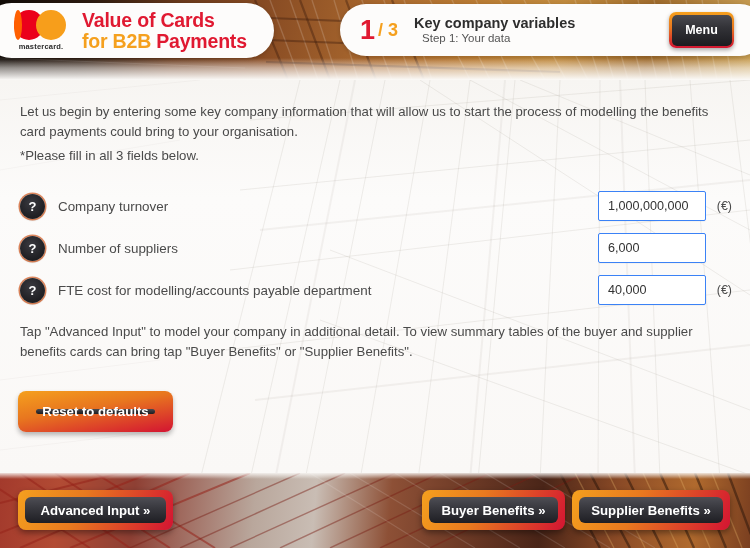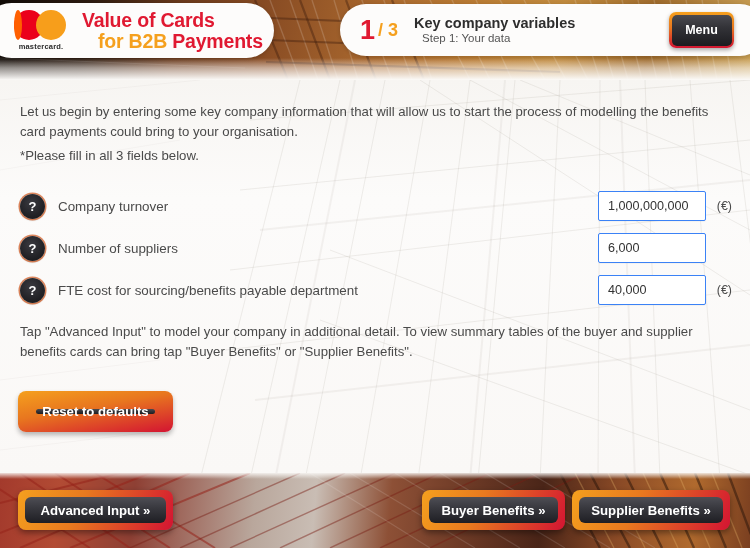--- a/index.html
+++ b/index.html
@@ -75,21 +75,21 @@
   }
   .brand-title { line-height: 1.03; }
   .brand-l1 {
     font-size: 19.5px; font-weight: bold; color: #E01931;
     letter-spacing: -0.2px; white-space: nowrap;
   }
   .brand-l2 {
     font-size: 19.5px; font-weight: bold; color: #E01931;
     letter-spacing: -0.2px; white-space: nowrap;
   }
-  .brand-l2 .org { color: #F5A01E; margin-left: 16px; }
+  .brand-l2 .org { color: #F5A01E; }
 
   
   .step-pill {
     position: absolute; left: 340px; top: 4px;
     width: 426px; height: 52px;
     background: #fdfcfb;
     border-radius: 26px;
     display: flex; align-items: center;
     padding-left: 20px;
     box-shadow: 0 1px 4px rgba(0,0,0,0.18);
@@ -312,21 +312,21 @@
 
     <div class="form-row row-2">
       <div class="help-icon">?</div>
       <div class="row-label">Number of suppliers</div>
       <input class="row-input" type="text" value="6,000" style="">
       <div class="row-unit"></div>
     </div>
 
     <div class="form-row row-3">
       <div class="help-icon">?</div>
-      <div class="row-label">FTE cost for sourcing/benefits payable department</div>
+      <div class="row-label">FTE cost for modelling/accounts payable department</div>
       <input class="row-input" type="text" value="40,000" style="">
       <div class="row-unit">(€)</div>
     </div>
 
     <p class="para para-tap">Tap "Advanced Input" to model your company in additional detail. To view summary tables of the buyer and supplier benefits cards can bring tap "Buyer Benefits" or "Supplier Benefits".</p>
 
     <div class="reset-btn">
       <div class="reset-btn-inner">Reset to defaults</div>
     </div>
   </div>

